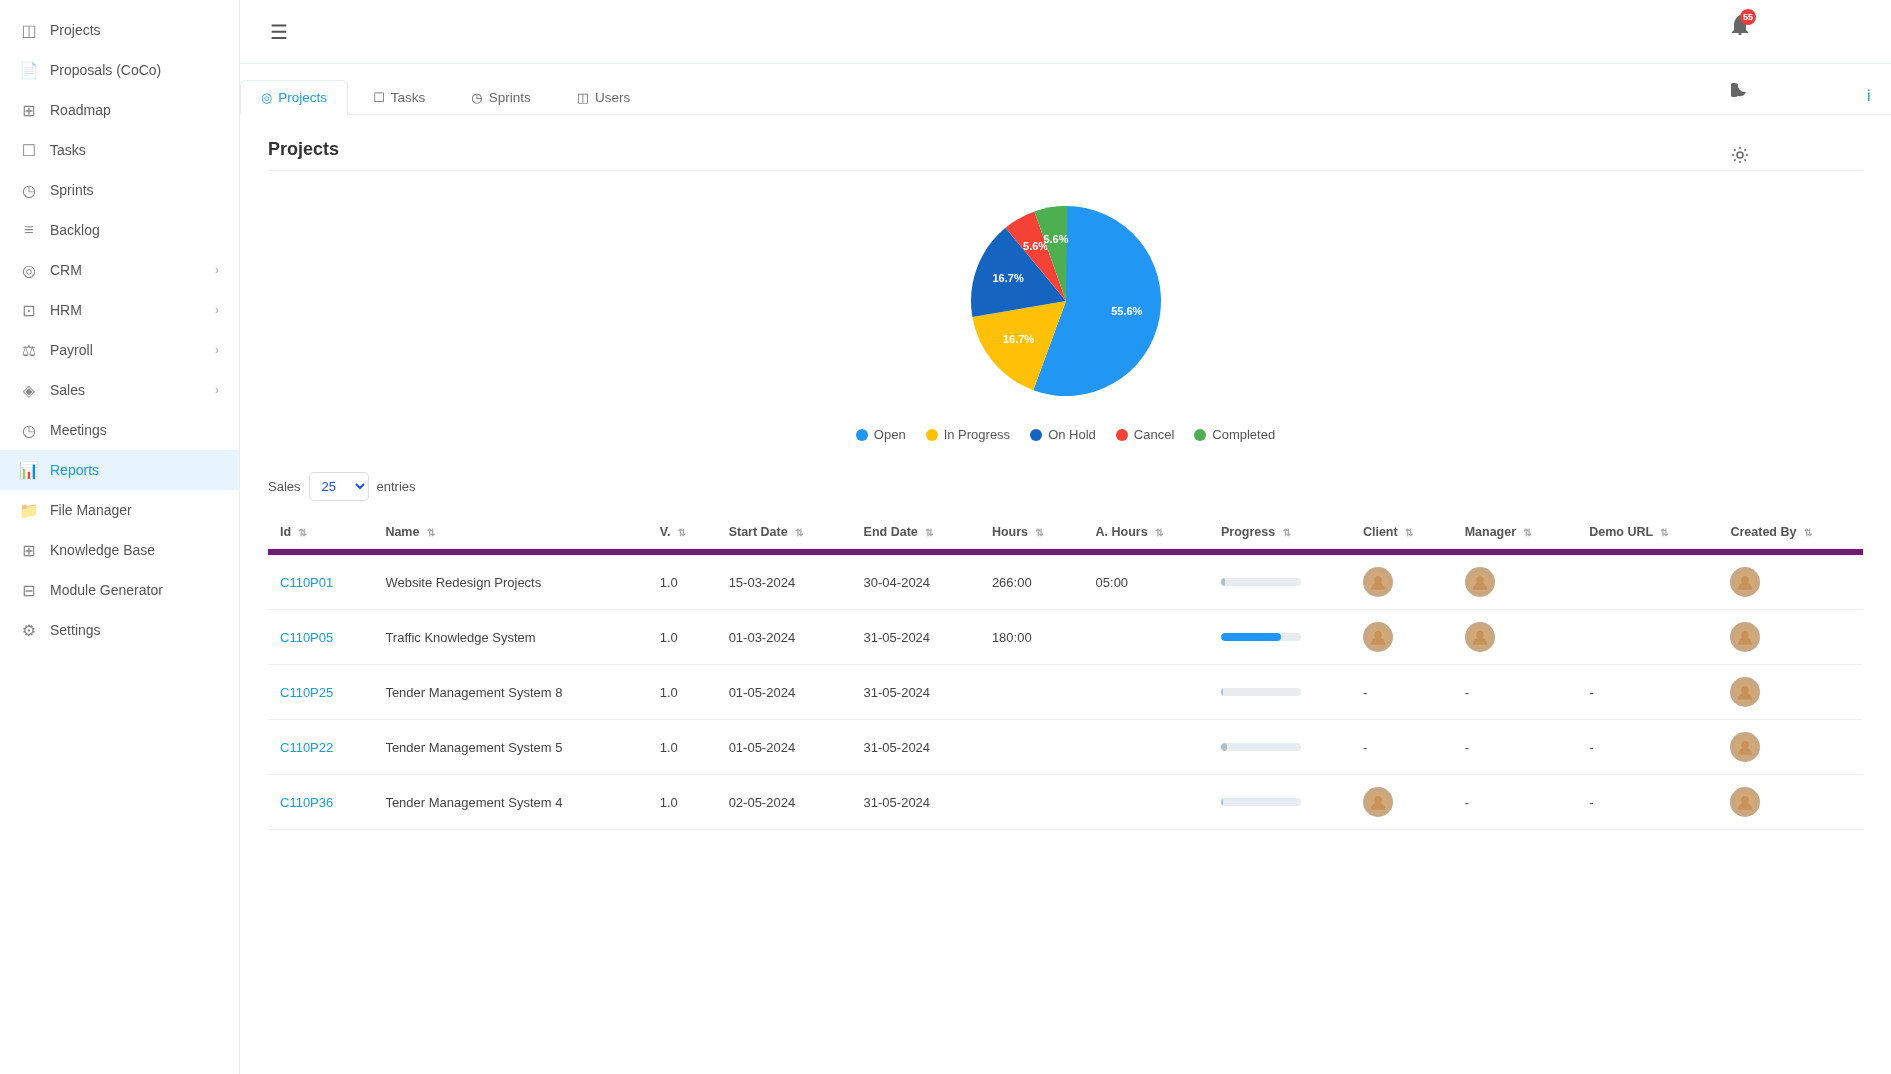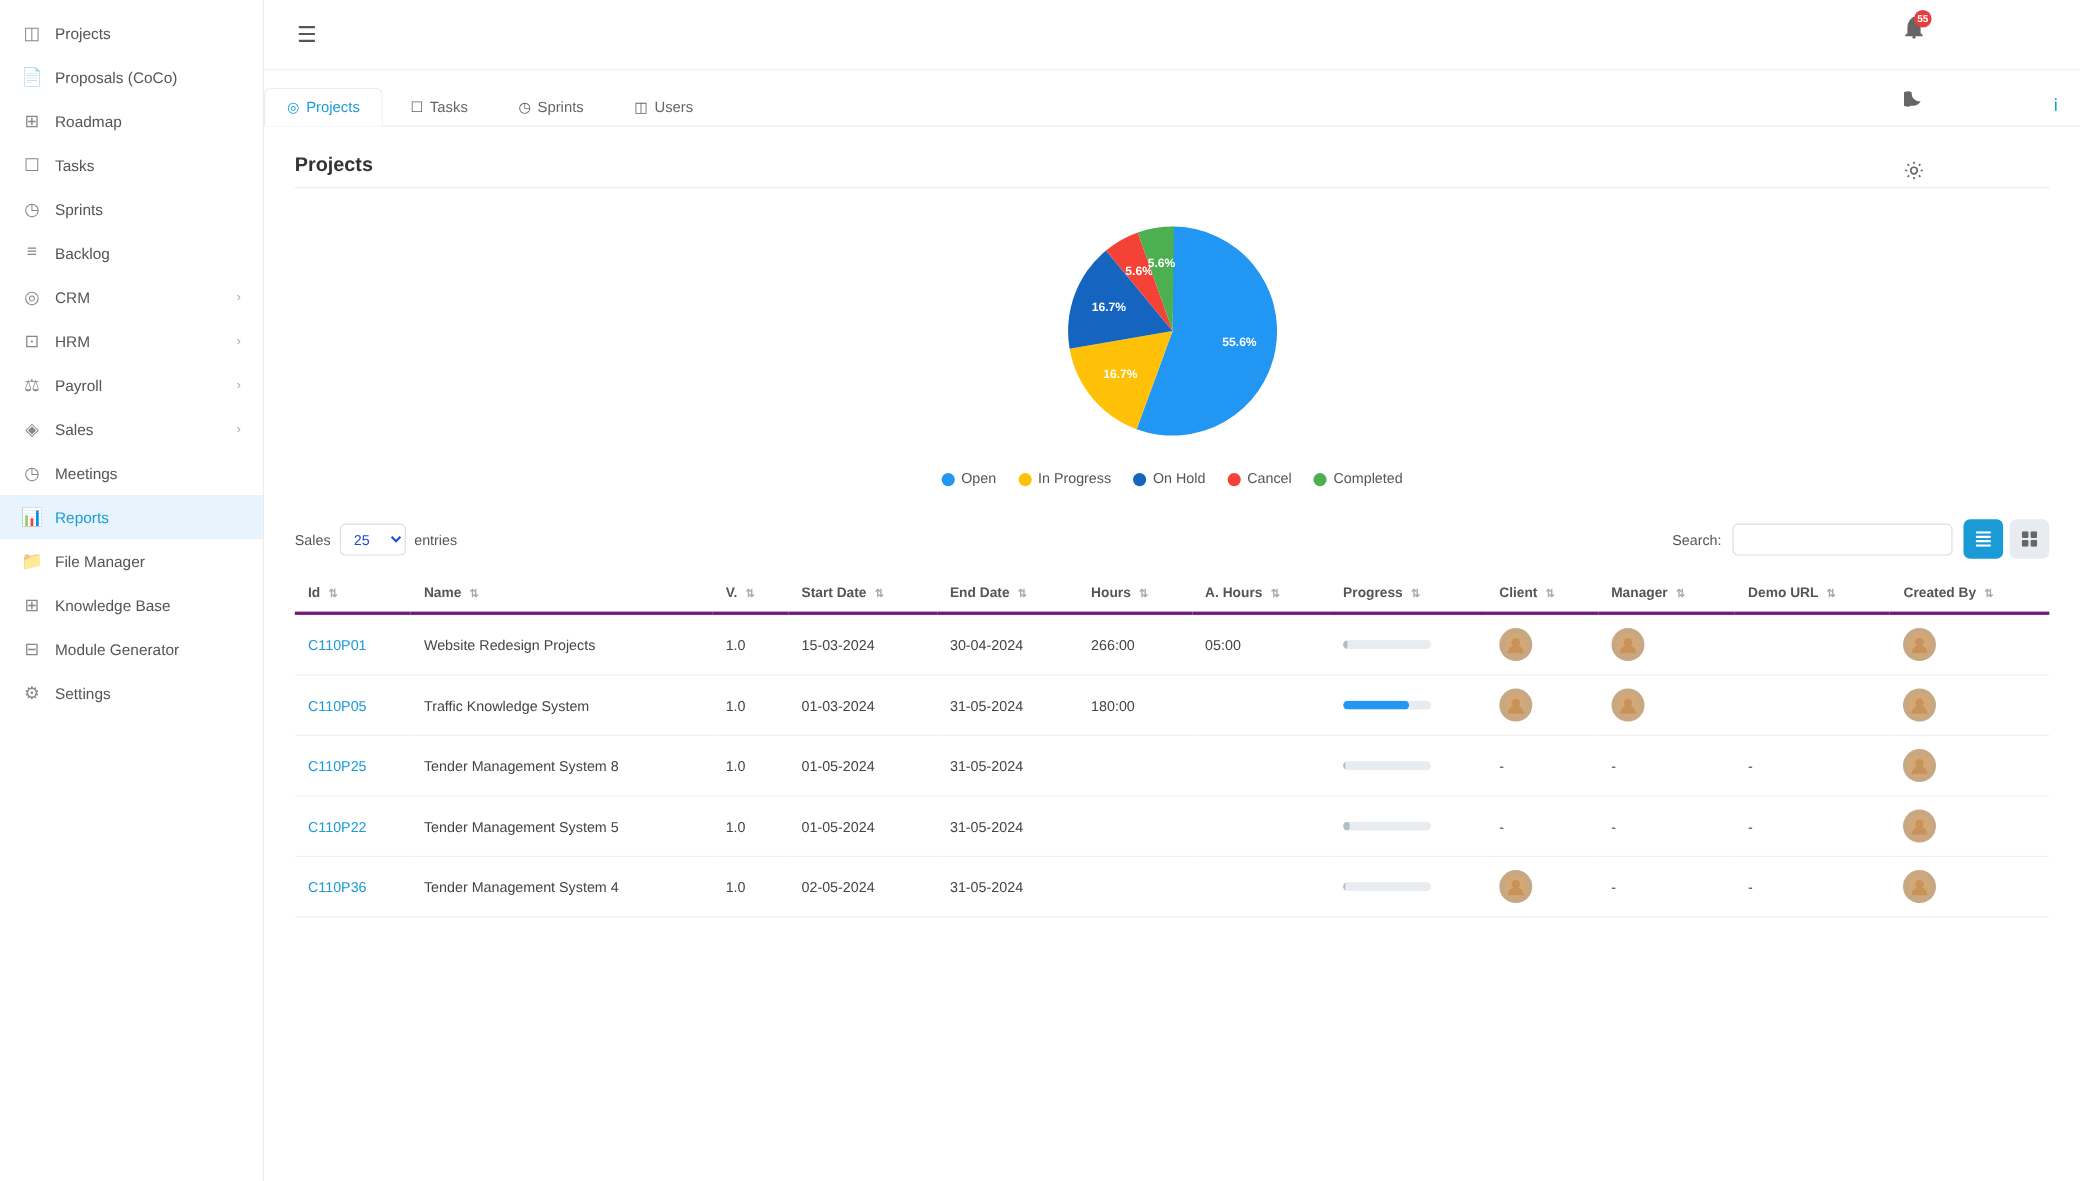--- a/index.html
+++ b/index.html
@@ -45,38 +45,38 @@
 
     
     .page-body { padding: 24px 28px; }
     .page-title { font-size: 18px; font-weight: 600; color: #333; margin-bottom: 4px; }
     .page-title-divider { border: none; border-top: 1px solid #e8ecf0; margin: 10px 0 20px; }
 
     
     .chart-area { display: flex; flex-direction: column; align-items: center; margin: 10px 0 30px; }
     .pie-container { position: relative; width: 220px; height: 220px; }
     .legend { display: flex; align-items: center; gap: 20px; margin-top: 16px; flex-wrap: wrap; justify-content: center; }
-    .legend-item { display: flex; align-items: flex-end; gap: 6px; font-size: 13px; color: #555; }
+    .legend-item { display: flex; align-items: center; gap: 6px; font-size: 13px; color: #555; }
     .legend-dot { width: 12px; height: 12px; border-radius: 50%; }
 
     
     .table-controls { display: flex; align-items: center; justify-content: space-between; margin-bottom: 14px; }
     .show-entries { display: flex; align-items: center; gap: 8px; font-size: 13px; color: #555; }
     .show-entries select { border: 1px solid #ddd; border-radius: 5px; padding: 5px 8px; font-size: 13px; color: #1d4ed8; background: #fff; cursor: pointer; }
     .search-area { display: flex; align-items: center; gap: 10px; }
     .search-label { font-size: 13px; color: #555; }
     .search-input { border: 1px solid #ddd; border-radius: 5px; padding: 6px 10px; font-size: 13px; width: 200px; color: #333; }
     .table-view-btns { display: flex; gap: 6px; }
     .view-btn { width: 36px; height: 36px; border: none; border-radius: 6px; cursor: pointer; display: flex; align-items: center; justify-content: center; font-size: 14px; }
     .view-btn.active { background: #1a9bd7; color: #fff; }
     .view-btn.inactive { background: #e8ecf0; color: #666; }
 
     
     table { width: 100%; border-collapse: collapse; font-size: 13px; }
-    thead tr { border-bottom: 3px solid #701a75; }
+    thead tr { border-bottom: 6px solid #701a75; }
     th { padding: 10px 12px; text-align: left; font-weight: 600; color: #555; font-size: 12.5px; white-space: nowrap; }
     th .sort-icon { font-size: 10px; color: #aaa; margin-left: 4px; }
     td { padding: 12px 12px; border-bottom: 1px solid #f0f0f0; color: #444; font-size: 13px; vertical-align: middle; }
     .td-id { color: #1a9bd7; font-weight: 500; cursor: pointer; }
     .avatar-sm { width: 30px; height: 30px; border-radius: 50%; background: #c8a882; overflow: hidden; display: flex; align-items: center; justify-content: center; }
     .avatar-sm svg { width: 20px; height: 20px; }
     .progress-bar-wrap { width: 80px; height: 8px; background: #e8ecf0; border-radius: 4px; overflow: hidden; }
     .progress-bar-fill { height: 100%; border-radius: 4px; }
 
     
@@ -297,42 +297,20 @@
 
         <div class="table-controls">
           <div class="show-entries">
             <span>Sales</span>
             <select>
               <option>25</option>
               <option>50</option>
               <option>100</option>
             </select>
             <span>entries</span>
-          </div>
-          <div class="search-area">
-            <span class="search-label">Search:</span>
-            <input class="search-input" type="text" style="">
-            <div class="table-view-btns">
-              <button class="view-btn active">
-                <svg width="14" height="14" viewBox="0 0 14 14" fill="none">
-                    <rect y="0" width="14" height="2" rx="1" fill="white"></rect>
-                    <rect y="4" width="14" height="2" rx="1" fill="white"></rect>
-                    <rect y="8" width="14" height="2" rx="1" fill="white"></rect>
-                    <rect y="12" width="14" height="2" rx="1" fill="white"></rect>
-                  </svg>
-              </button>
-              <button class="view-btn inactive">
-                <svg width="14" height="14" viewBox="0 0 14 14" fill="none">
-                    <rect x="0" y="0" width="6" height="6" rx="1" fill="#666"></rect>
-                    <rect x="8" y="0" width="6" height="6" rx="1" fill="#666"></rect>
-                    <rect x="0" y="8" width="6" height="6" rx="1" fill="#666"></rect>
-                    <rect x="8" y="8" width="6" height="6" rx="1" fill="#666"></rect>
-                  </svg>
-              </button>
-            </div>
           </div>
         </div>
 
         <table>
           <thead>
             <tr>
               <th>Id <span class="sort-icon">⇅</span></th>
               <th>Name <span class="sort-icon">⇅</span></th>
               <th>V. <span class="sort-icon">⇅</span></th>
               <th>Start Date <span class="sort-icon">⇅</span></th>

